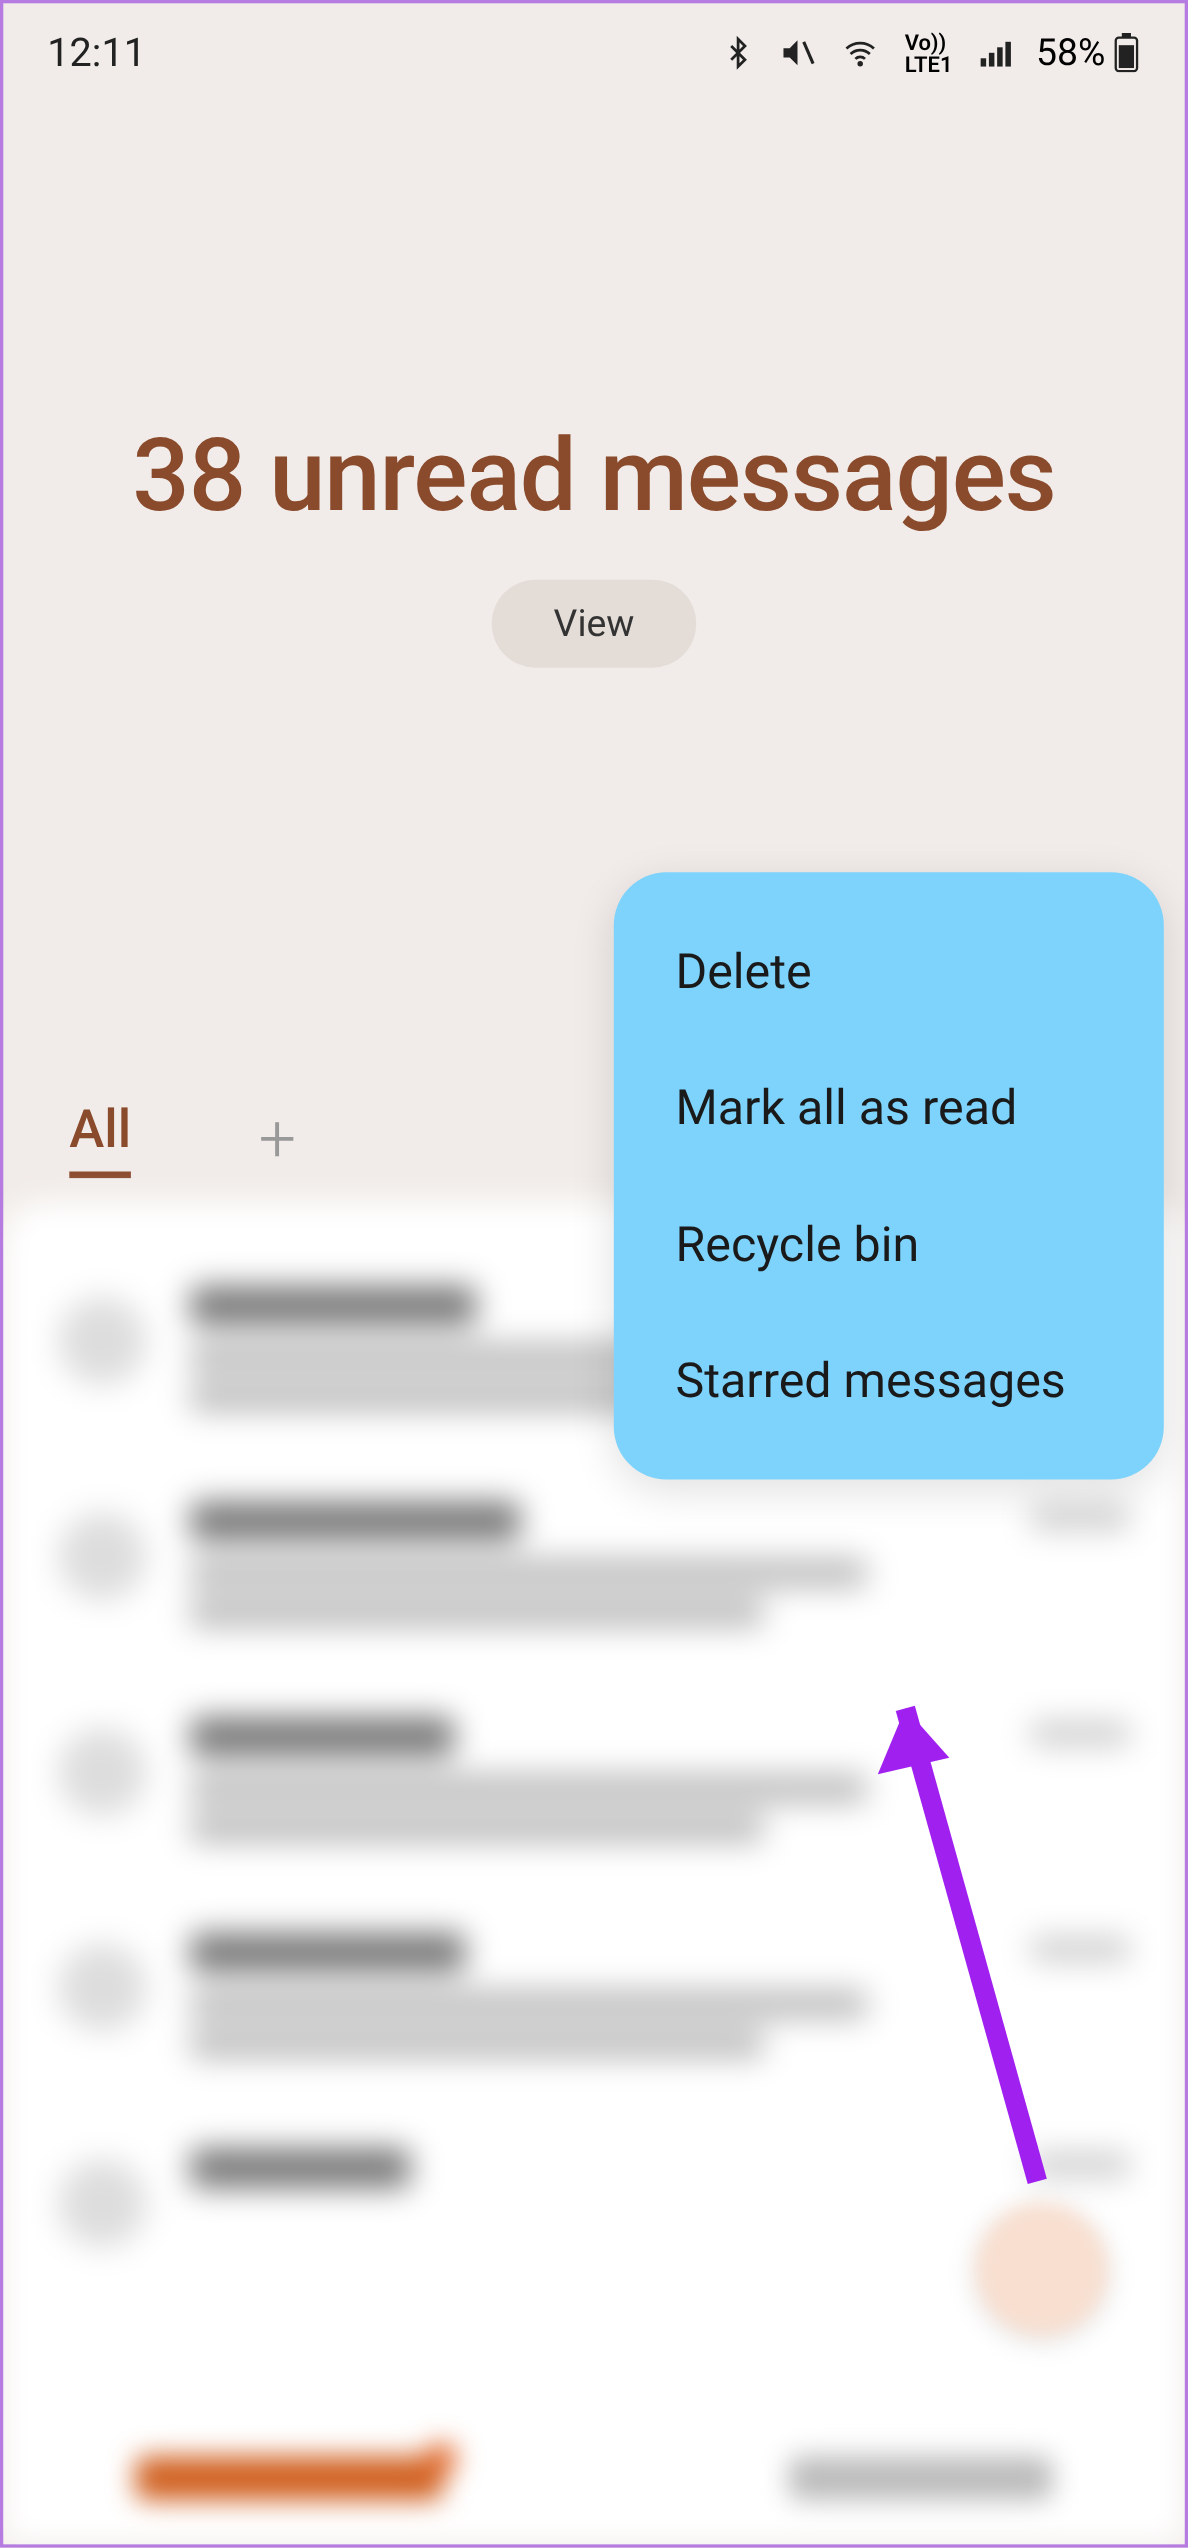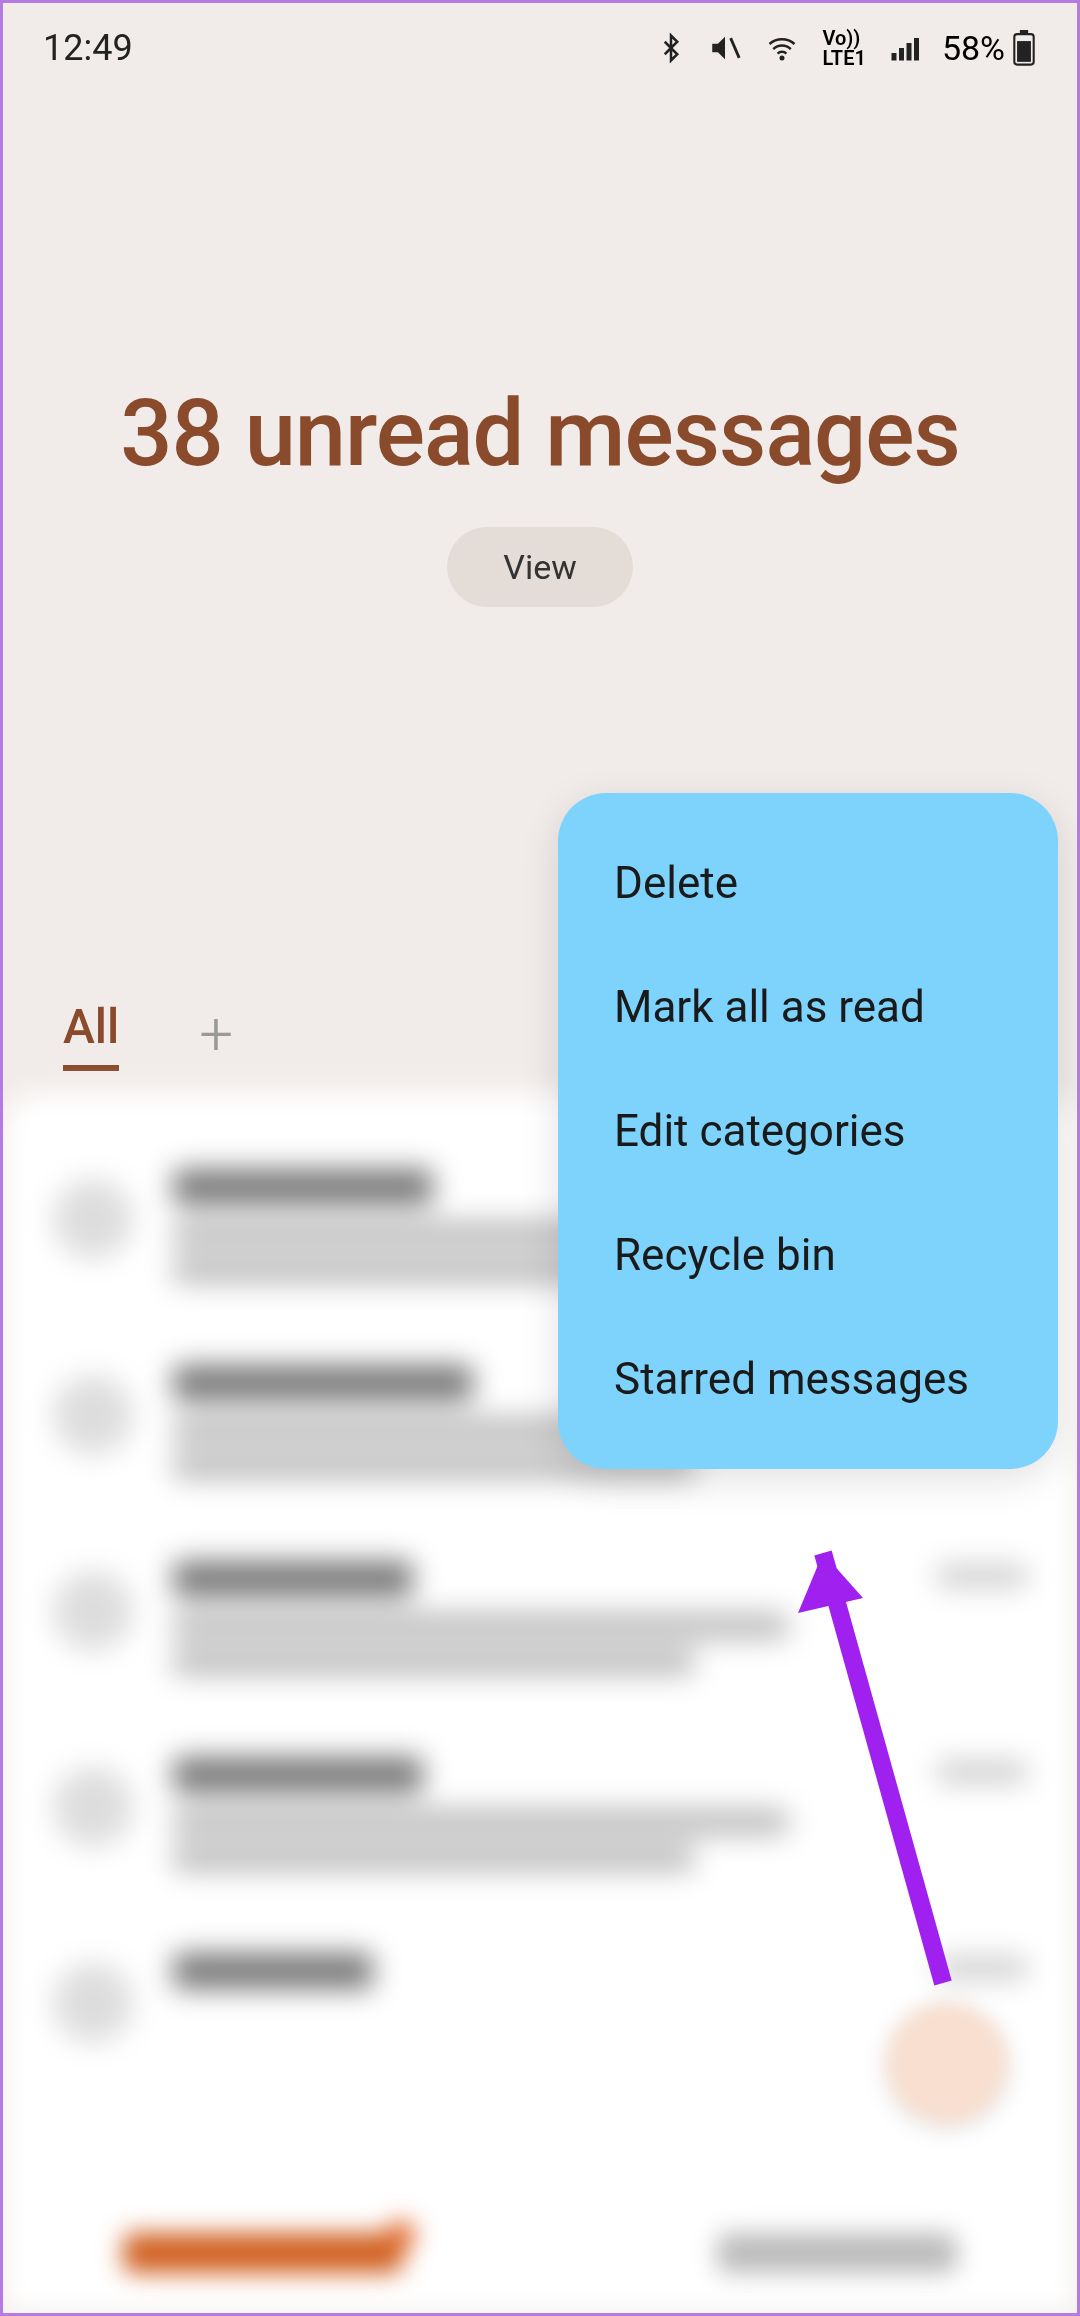--- a/index.html
+++ b/index.html
@@ -10,21 +10,21 @@
     .status-time { font-size: 36px; color: #222; font-weight: 400; }
     .status-icons { display: flex; align-items: center; gap: 22px; font-size: 30px; color: #000000; }
     .status-icons span { display: inline-flex; align-items: center; }
     .battery-wrap { display: flex; align-items: center; gap: 6px; }
     .battery-pct { font-size: 34px; }
     
     .hero { height: 920px; display: flex; flex-direction: column; align-items: center; justify-content: center; padding-bottom: 120px; }
     .hero-title { font-size: 92px; color: #8a4a2c; font-weight: 500; margin-bottom: 40px; letter-spacing: -1px; }
     .view-btn { background: #e3dcd7; padding: 20px 56px; border-radius: 50px; font-size: 34px; color: #333; border: none; cursor: pointer; }
     
-    .tabs-row { position: absolute; top: 995px; left: 60px; display: flex; gap: 80px; }
+    .tabs-row { position: absolute; top: 995px; left: 60px; display: flex; align-items: center; gap: 116px; }
     .tab-all { font-size: 48px; color: #8a4a2c; font-weight: 500; border-bottom: 6px solid #8a4a2c; padding-bottom: 10px; }
     .tab-plus { font-size: 60px; color: #999; font-weight: 300; }
     
     .list-area { position: absolute; top: 1090px; left: 0; right: 0; bottom: 0; background: #ffffff; border-radius: 36px 36px 0 0; filter: blur(14px); padding: 40px 50px; }
     .msg-row { display: flex; align-items: flex-start; gap: 40px; padding: 36px 0; }
     .avatar { width: 80px; height: 80px; border-radius: 50%; background: #ddd; flex-shrink: 0; margin-top: 10px; }
     .msg-body { flex: 1; }
     .msg-sender { height: 36px; background: #777; border-radius: 8px; margin-bottom: 16px; }
     .row1 .msg-sender { width: 260px; }
     .row2 .msg-sender { width: 300px; }
@@ -47,21 +47,21 @@
     .bottom-bar { position: absolute; bottom: 0; left: 0; right: 0; height: 120px; display: flex; align-items: center; justify-content: space-between; padding: 0 120px; filter: blur(12px); }
     .bottom-item { width: 240px; height: 40px; background: #888; border-radius: 10px; }
     .bottom-item.active { background: #d06020; width: 280px; position: relative; }
     .bottom-item.active::after { content:''; position:absolute; right:-12px; top:-12px; width:28px; height:28px; border-radius:50%; background:#e06020; }
     .bottom-item.right { background: #bbb; }
   </style>
 </head>
 <body>
 
 <div class="status-bar">
-  <span class="status-time">12:49</span>
+  <span class="status-time">12:11</span>
   <div class="status-icons">
     <span>
       <svg width="30" height="34" viewBox="0 0 24 24" fill="none" stroke="#222" stroke-width="2">
           <path d="M7 7l10 10-5 5V2l5 5L7 17"></path>
         </svg>
     </span>
     <span>
       <svg width="34" height="34" viewBox="0 0 24 24" fill="#222">
           <path d="M3 9v6h4l5 5V4L7 9H3z"></path>
           <line x1="16" y1="5" x2="22" y2="19" stroke="#222" stroke-width="2"></line>
@@ -159,21 +159,20 @@
         <div class="msg-date"></div>
       </div>
   </div>
 </div>
 
 <div class="fab"></div>
 
 <div class="menu">
   <div class="menu-item">Delete</div>
   <div class="menu-item">Mark all as read</div>
-  <div class="menu-item">Edit categories</div>
   <div class="menu-item">Recycle bin</div>
   <div class="menu-item">Starred messages</div>
 </div>
 
 <div class="arrow">
   <svg viewBox="0 0 180 480">
     <path d="M 30 10 L 150 440" stroke="#a020f0" stroke-width="18" fill="none"></path>
     <polygon points="30,10 5,70 70,55" fill="#a020f0"></polygon>
   </svg>
 </div>

